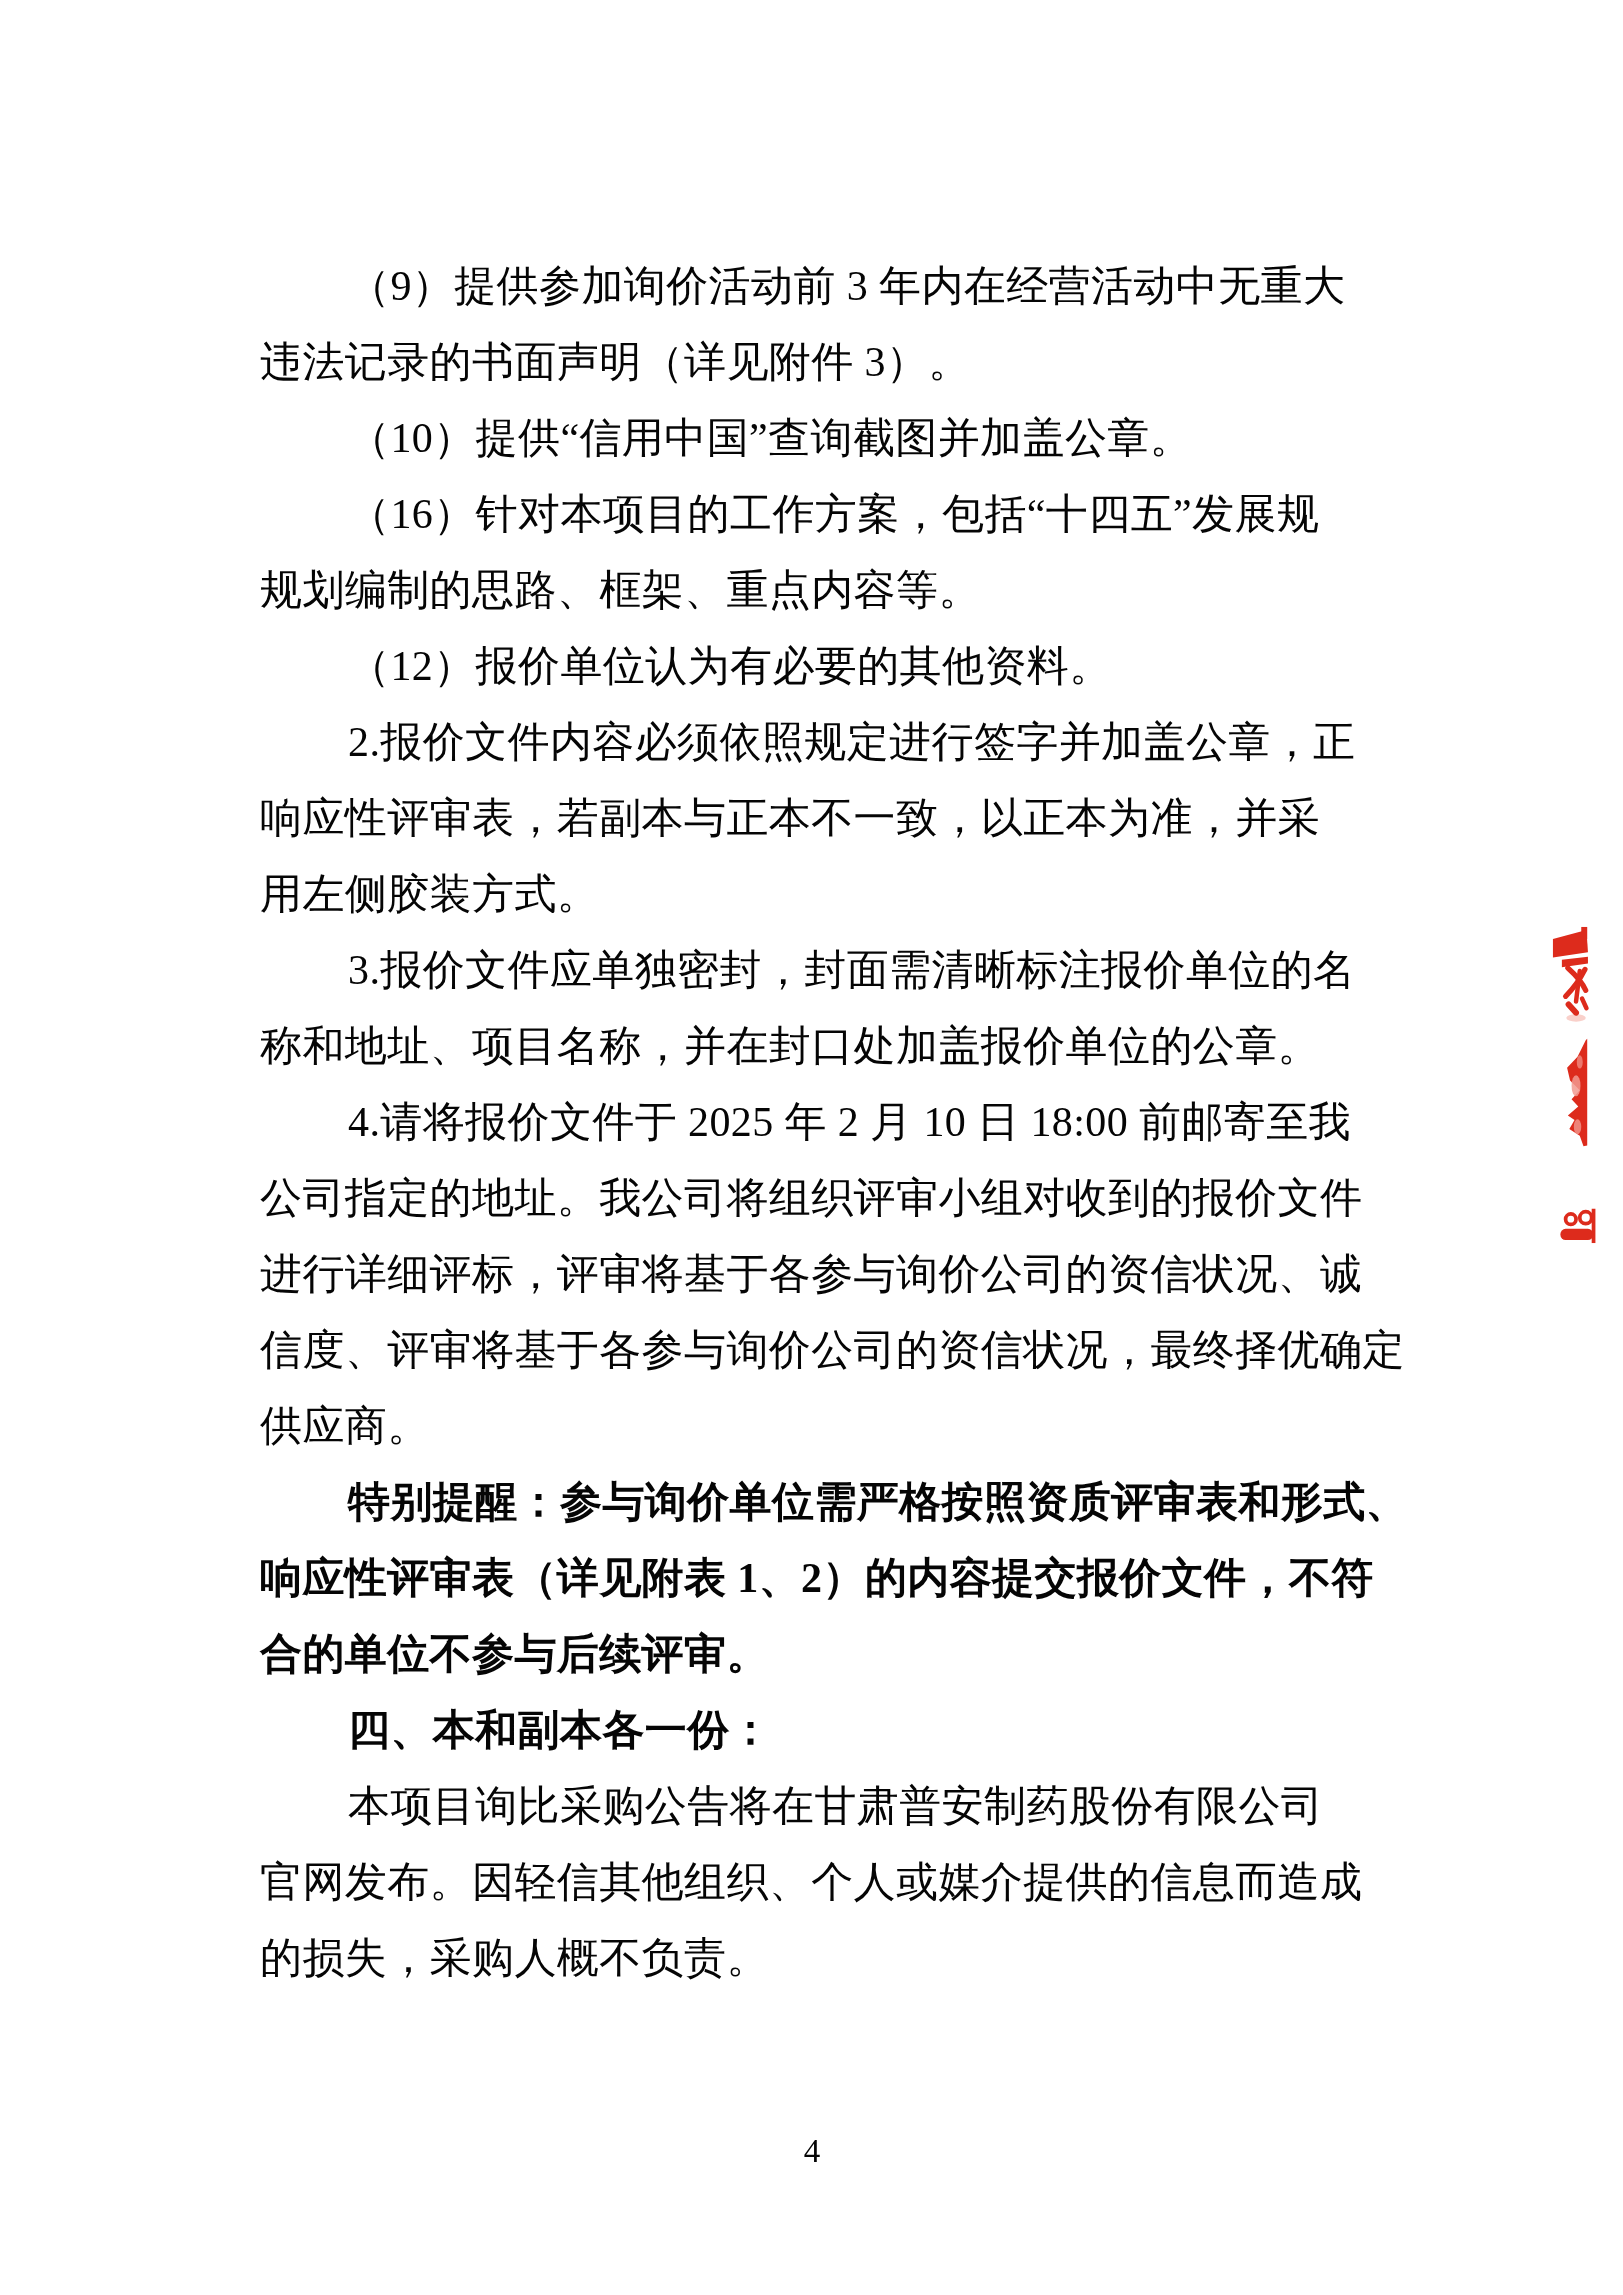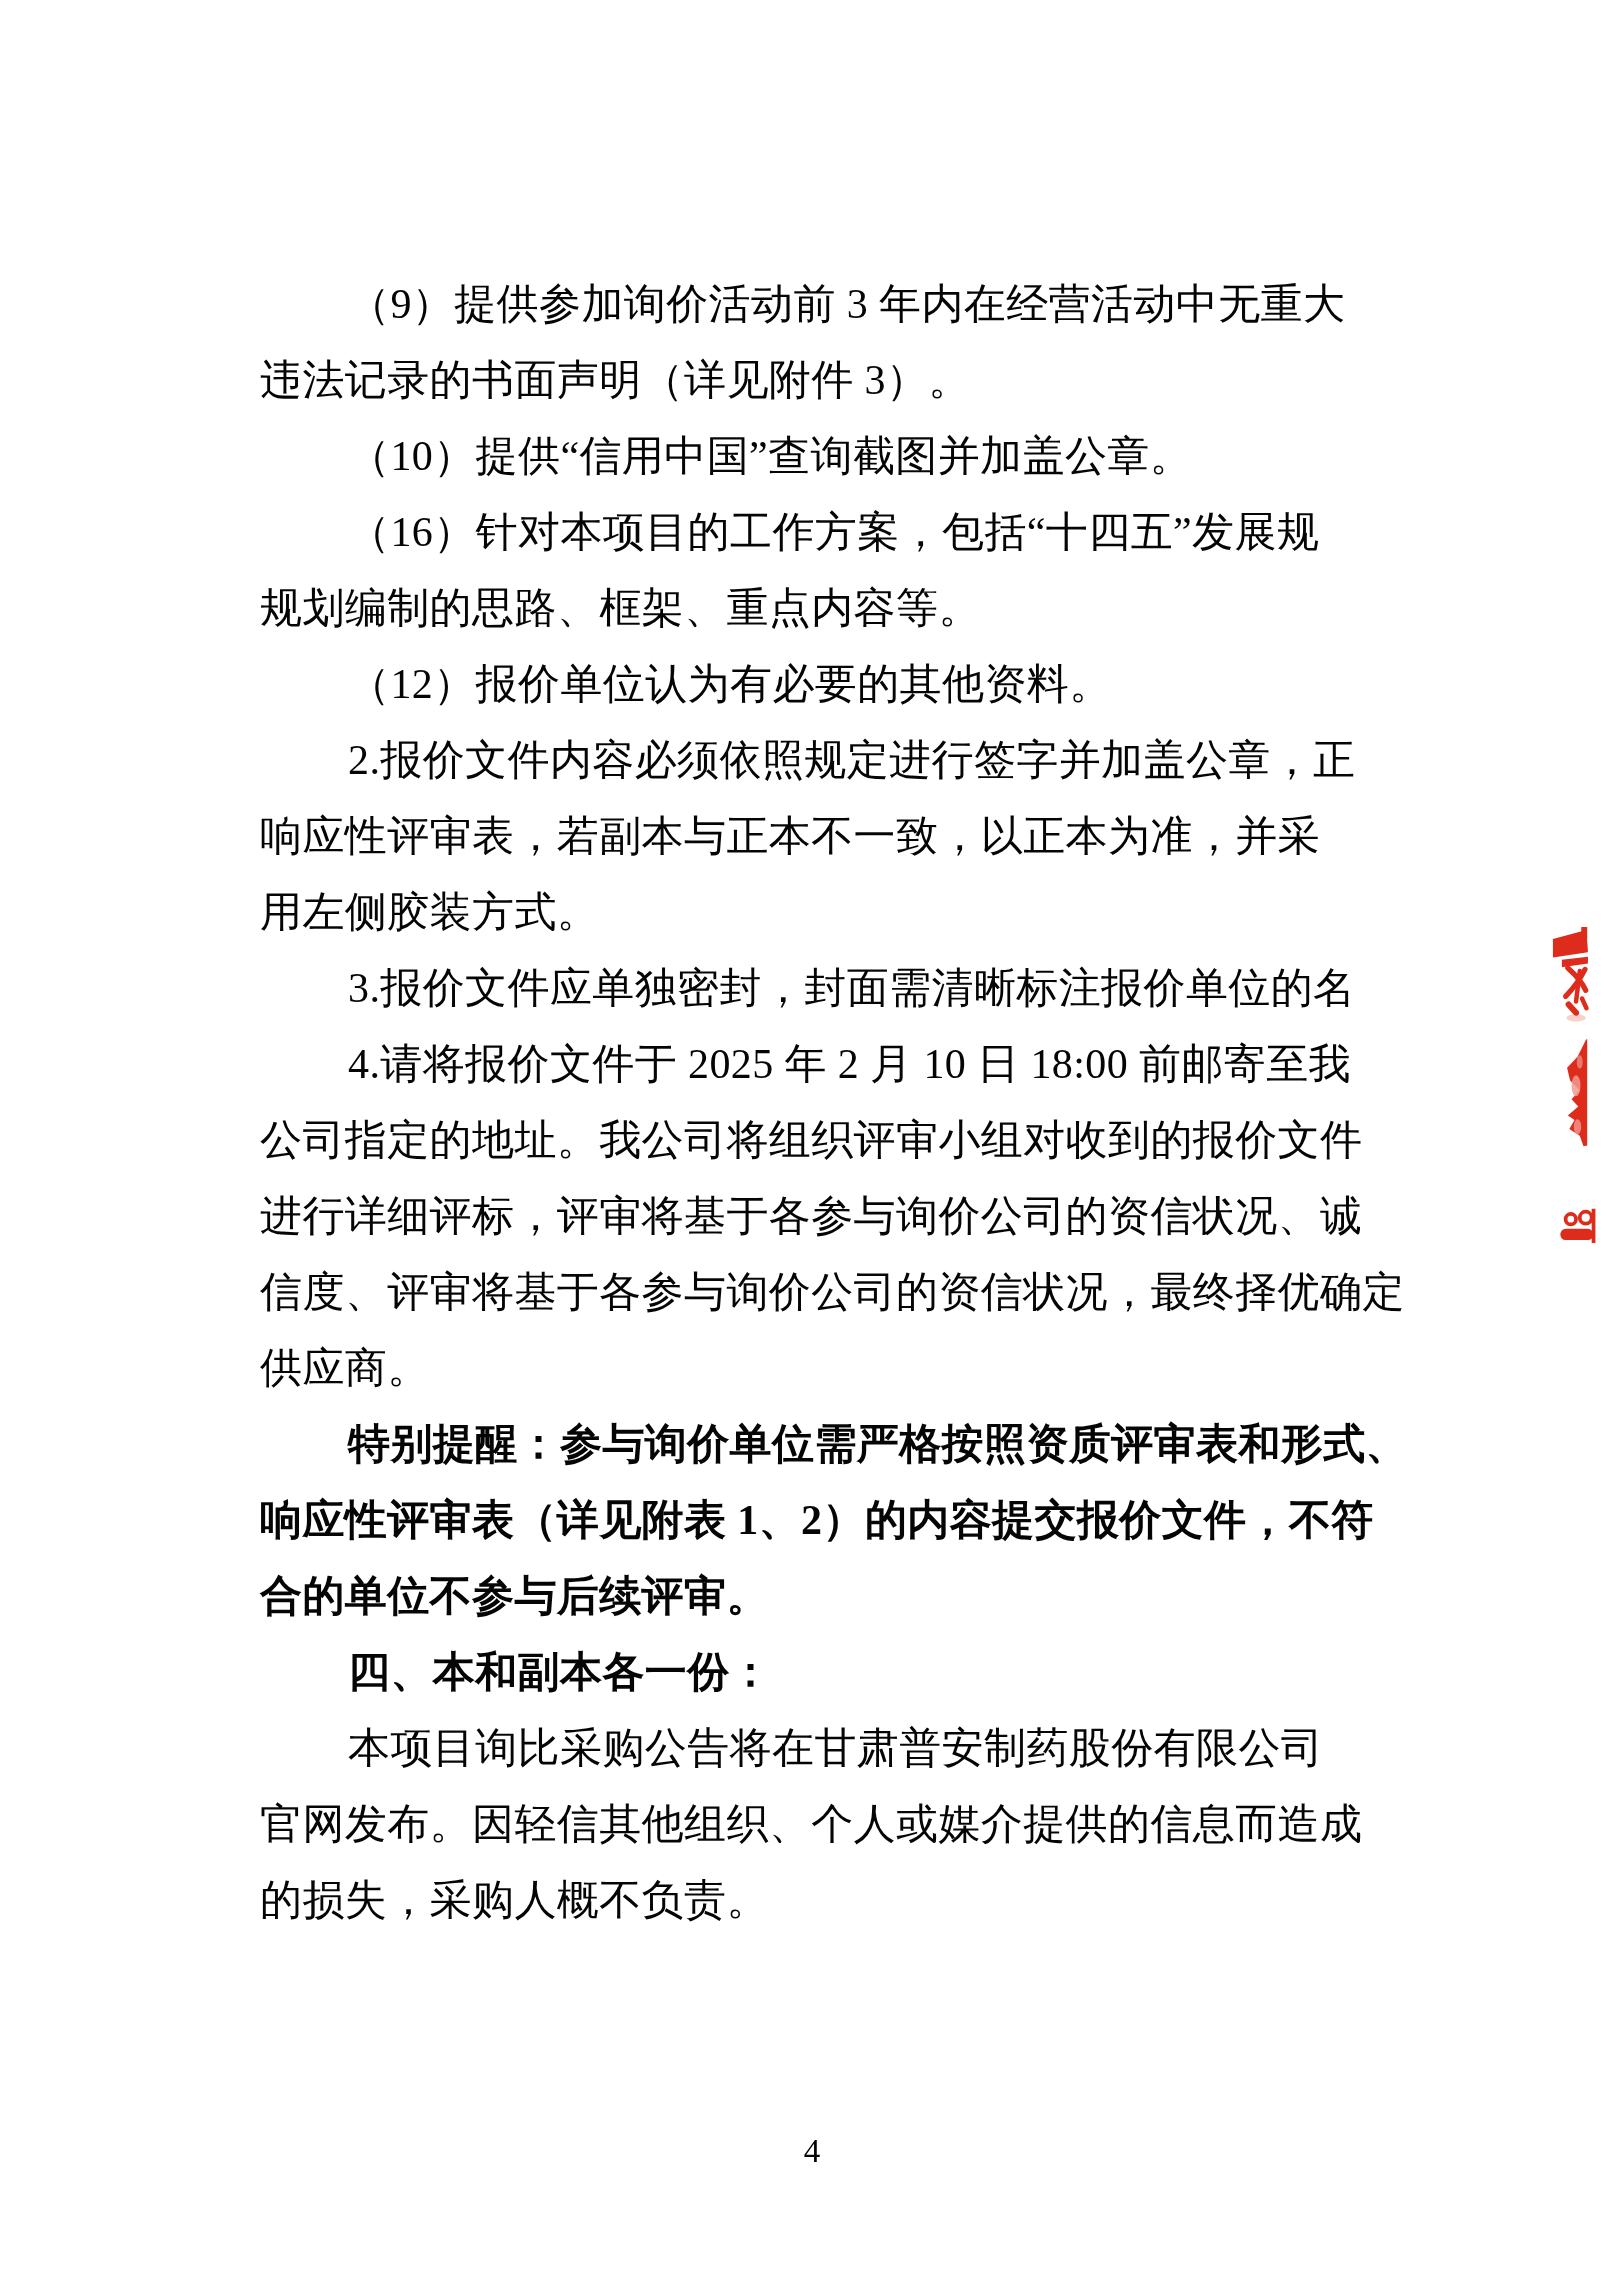--- a/index.html
+++ b/index.html
@@ -8,21 +8,21 @@
     width:1624px;
     height:2295px;
     background:#ffffff;
     overflow:hidden;
     font-family:"Liberation Serif","DejaVu Serif",serif;
     color:#050505;
   }
   .text-block {
     position:absolute;
     left:260px;
-    top:266px;
+    top:248px;
     width:1100px;
   }
   .line {
     height:76px;
     line-height:76px;
     font-size:42px;
     white-space:nowrap;
     letter-spacing:0.4px;
   }
   .line.indent { padding-left:88px; }
@@ -54,20 +54,21 @@
       <div class="line indent">（9）提供参加询价活动前 3 年内在经营活动中无重大</div>
       <div class="line">违法记录的书面声明（详见附件 3）。</div>
       <div class="line indent">（10）提供“信用中国”查询截图并加盖公章。</div>
       <div class="line indent">（16）针对本项目的工作方案，包括“十四五”发展规</div>
       <div class="line">规划编制的思路、框架、重点内容等。</div>
       <div class="line indent">（12）报价单位认为有必要的其他资料。</div>
       <div class="line indent">2.报价文件内容必须依照规定进行签字并加盖公章，正</div>
       <div class="line">响应性评审表，若副本与正本不一致，以正本为准，并采</div>
       <div class="line">用左侧胶装方式。</div>
       <div class="line indent">3.报价文件应单独密封，封面需清晰标注报价单位的名</div>
+      <div class="line">称和地址、项目名称，并在封口处加盖报价单位的公章。</div>
       <div class="line indent">4.请将报价文件于 2025 年 2 月 10 日 18:00 前邮寄至我</div>
       <div class="line">公司指定的地址。我公司将组织评审小组对收到的报价文件</div>
       <div class="line">进行详细评标，评审将基于各参与询价公司的资信状况、诚</div>
       <div class="line">信度、评审将基于各参与询价公司的资信状况，最终择优确定</div>
       <div class="line">供应商。</div>
       <div class="line indent bold">特别提醒：参与询价单位需严格按照资质评审表和形式、</div>
       <div class="line bold">响应性评审表（详见附表 1、2）的内容提交报价文件，不符</div>
       <div class="line bold">合的单位不参与后续评审。</div>
       <div class="line indent bold">四、本和副本各一份：</div>
       <div class="line indent">本项目询比采购公告将在甘肃普安制药股份有限公司</div>

